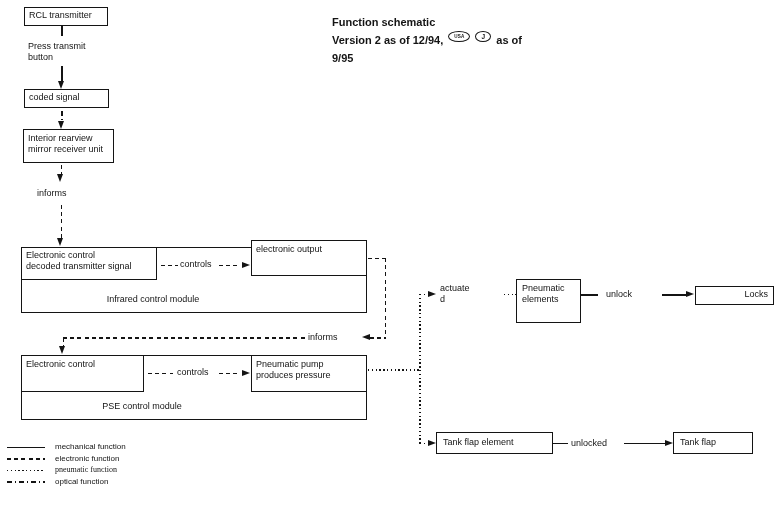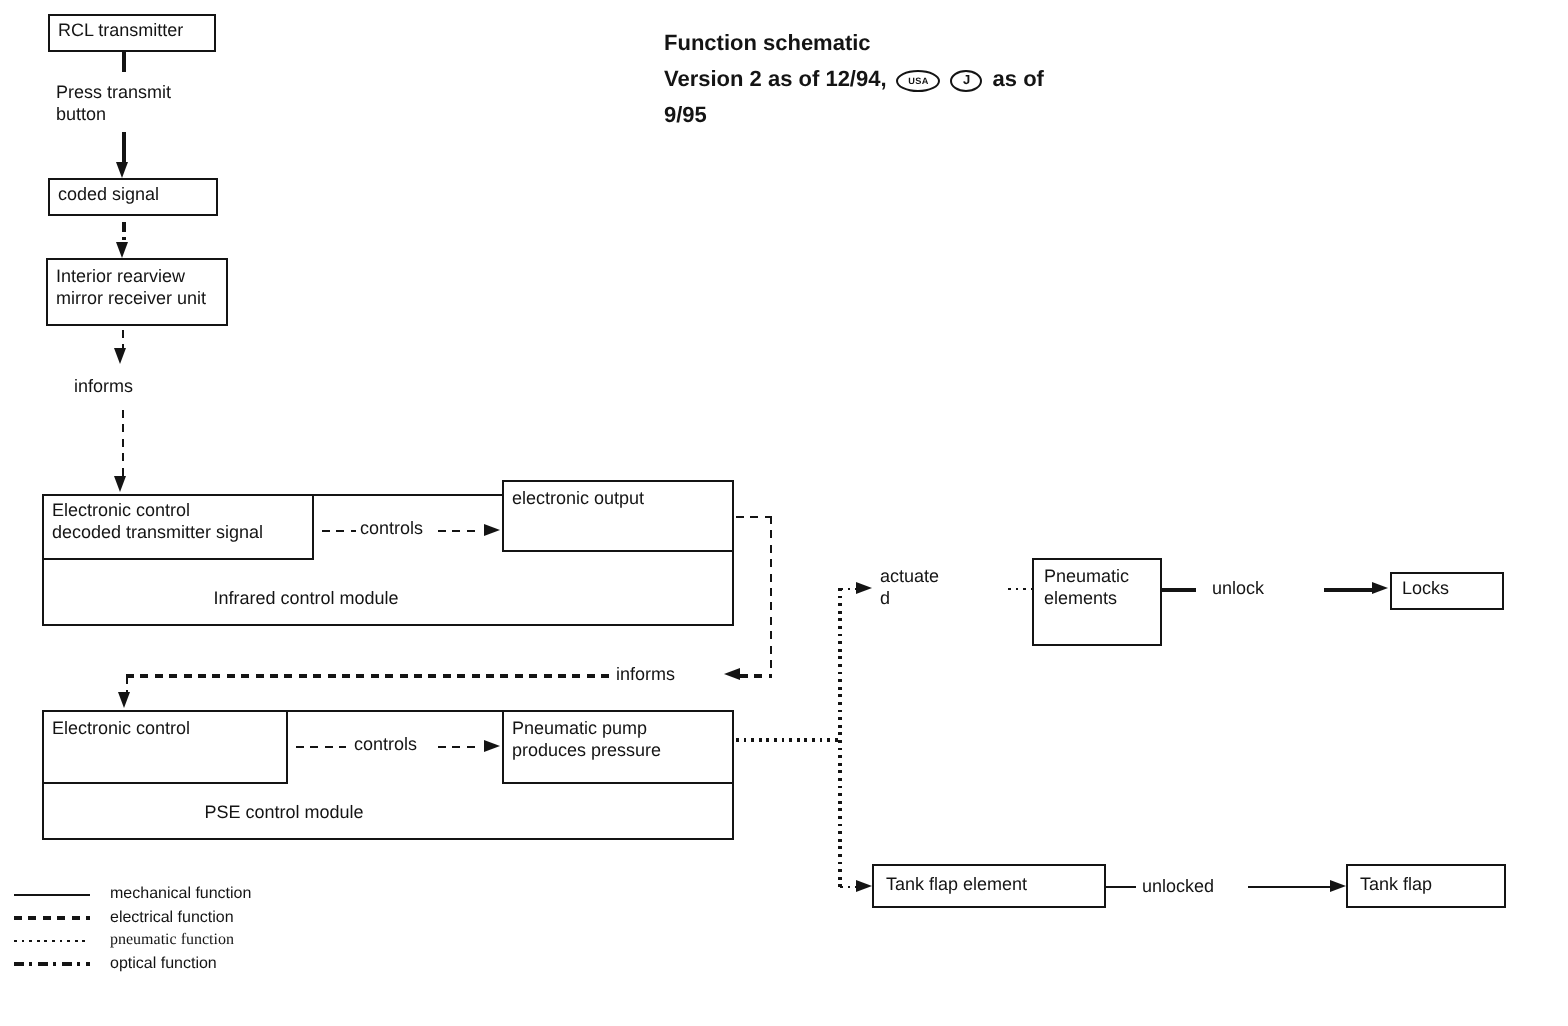--- a/index.html
+++ b/index.html
@@ -29,21 +29,21 @@
   .v-dash    { width: 1.4px;  background: repeating-linear-gradient(180deg, var(--ln) 0 4px, transparent 4px 7.2px); }
   .h-dot     { height: 1.4px; background: repeating-linear-gradient(90deg,  var(--ln) 0 1.4px, transparent 1.4px 3.8px); }
   .v-dot     { width: 1.4px;  background: repeating-linear-gradient(180deg, var(--ln) 0 1.4px, transparent 1.4px 3.8px); }
   .h-dashdot { height: 1.4px; background: repeating-linear-gradient(90deg,  var(--ln) 0 5px, transparent 5px 7.6px, var(--ln) 7.6px 9.2px, transparent 9.2px 12px); }
   .v-dashdot { width: 1.4px;  background: repeating-linear-gradient(180deg, var(--ln) 0 5px, transparent 5px 7.6px, var(--ln) 7.6px 9.2px, transparent 9.2px 12px); }
   .ar { position: absolute; width: 0; height: 0; }
   .ar-d { border-left: 3.6px solid transparent; border-right: 3.6px solid transparent; border-top: 8px solid var(--ln); }
   .ar-r { border-top: 3.6px solid transparent; border-bottom: 3.6px solid transparent; border-left: 8px solid var(--ln); }
   .ar-l { border-top: 3.6px solid transparent; border-bottom: 3.6px solid transparent; border-right: 8px solid var(--ln); }
   .title { position: absolute; left: 332px; top: 13px; font-size: 11px; font-weight: bold; line-height: 18px; }
-  .title .row { display: flex; align-items: center; }
+  .title .row { display: flex; }
   .badge {
     display: inline-block; box-sizing: border-box; border: 1.1px solid var(--ln);
     border-radius: 50%; text-align: center; font-weight: bold; background: #fff;
   }
   .badge.usa { width: 22px; height: 11px; font-size: 4.6px; line-height: 9px; margin: 0 3px 0 5px; letter-spacing: .2px; }
   .badge.j   { width: 16px; height: 11px; font-size: 6.5px; line-height: 9px; margin: 0 5px 0 2px; }
   .legend-lbl { position: absolute; left: 55px; font-size: 8px; line-height: 10px; }
 </style>
 </head>
 <body>
@@ -114,35 +114,35 @@
   <div class="ar ar-r" style="left:427.5px;top:290.8px;"></div>
   <div class="lbl" style="left:440px;top:283px;">actuate
 d</div>
   <div class="ln h-dot" style="left:504px;top:293.8px;width:12px;"></div>
   <div class="bx" style="left:516px;top:279px;width:65px;height:44px;padding:3px 5px;">Pneumatic
 elements</div>
   <div class="ln h-solid" style="left:581px;top:294.3px;width:17px;"></div>
   <div class="lbl" style="left:606px;top:289px;">unlock</div>
   <div class="ln h-solid" style="left:662px;top:294.3px;width:25px;"></div>
   <div class="ar ar-r" style="left:686px;top:291.3px;"></div>
-  <div class="bx" style="left:695px;top:286px;width:57px;height:19px;padding:2px 5px;">Locks</div>
+  <div class="bx" style="left:695px;top:286px;width:79px;height:19px;padding:2px 5px;text-align:right;">Locks</div>
 
   <div class="ln h-dot" style="left:420px;top:442.6px;width:8px;"></div>
   <div class="ar ar-r" style="left:427.5px;top:439.6px;"></div>
   <div class="bx" style="left:436px;top:432px;width:117px;height:22px;padding:4px 6px;">Tank flap element</div>
   <div class="ln h-solid" style="left:553px;top:442.6px;width:15px;"></div>
   <div class="lbl" style="left:571px;top:437.5px;">unlocked</div>
   <div class="ln h-solid" style="left:624px;top:442.6px;width:41px;"></div>
   <div class="ar ar-r" style="left:665px;top:439.6px;"></div>
   <div class="bx" style="left:673px;top:432px;width:80px;height:22px;padding:4px 6px;">Tank flap</div>
 
   <div>
     <div class="ln h-solid" style="left:7px;top:446.8px;width:38px;"></div>
     <div class="legend-lbl" style="top:442px;">mechanical function</div>
     <div class="ln h-dash" style="left:7px;top:458.3px;width:38px;"></div>
-    <div class="legend-lbl" style="top:453.5px;">electrical function</div>
+    <div class="legend-lbl" style="top:453.5px;">electronic function</div>
     <div class="ln h-dot" style="left:7px;top:469.8px;width:38px;"></div>
     <div class="legend-lbl" style="top:465px;font-family:Liberation Serif, serif;">pneumatic function</div>
     <div class="ln h-dashdot" style="left:7px;top:481.3px;width:38px;"></div>
     <div class="legend-lbl" style="top:476.5px;">optical function</div>
   </div>
 
 </div>
 
 </body></html>

